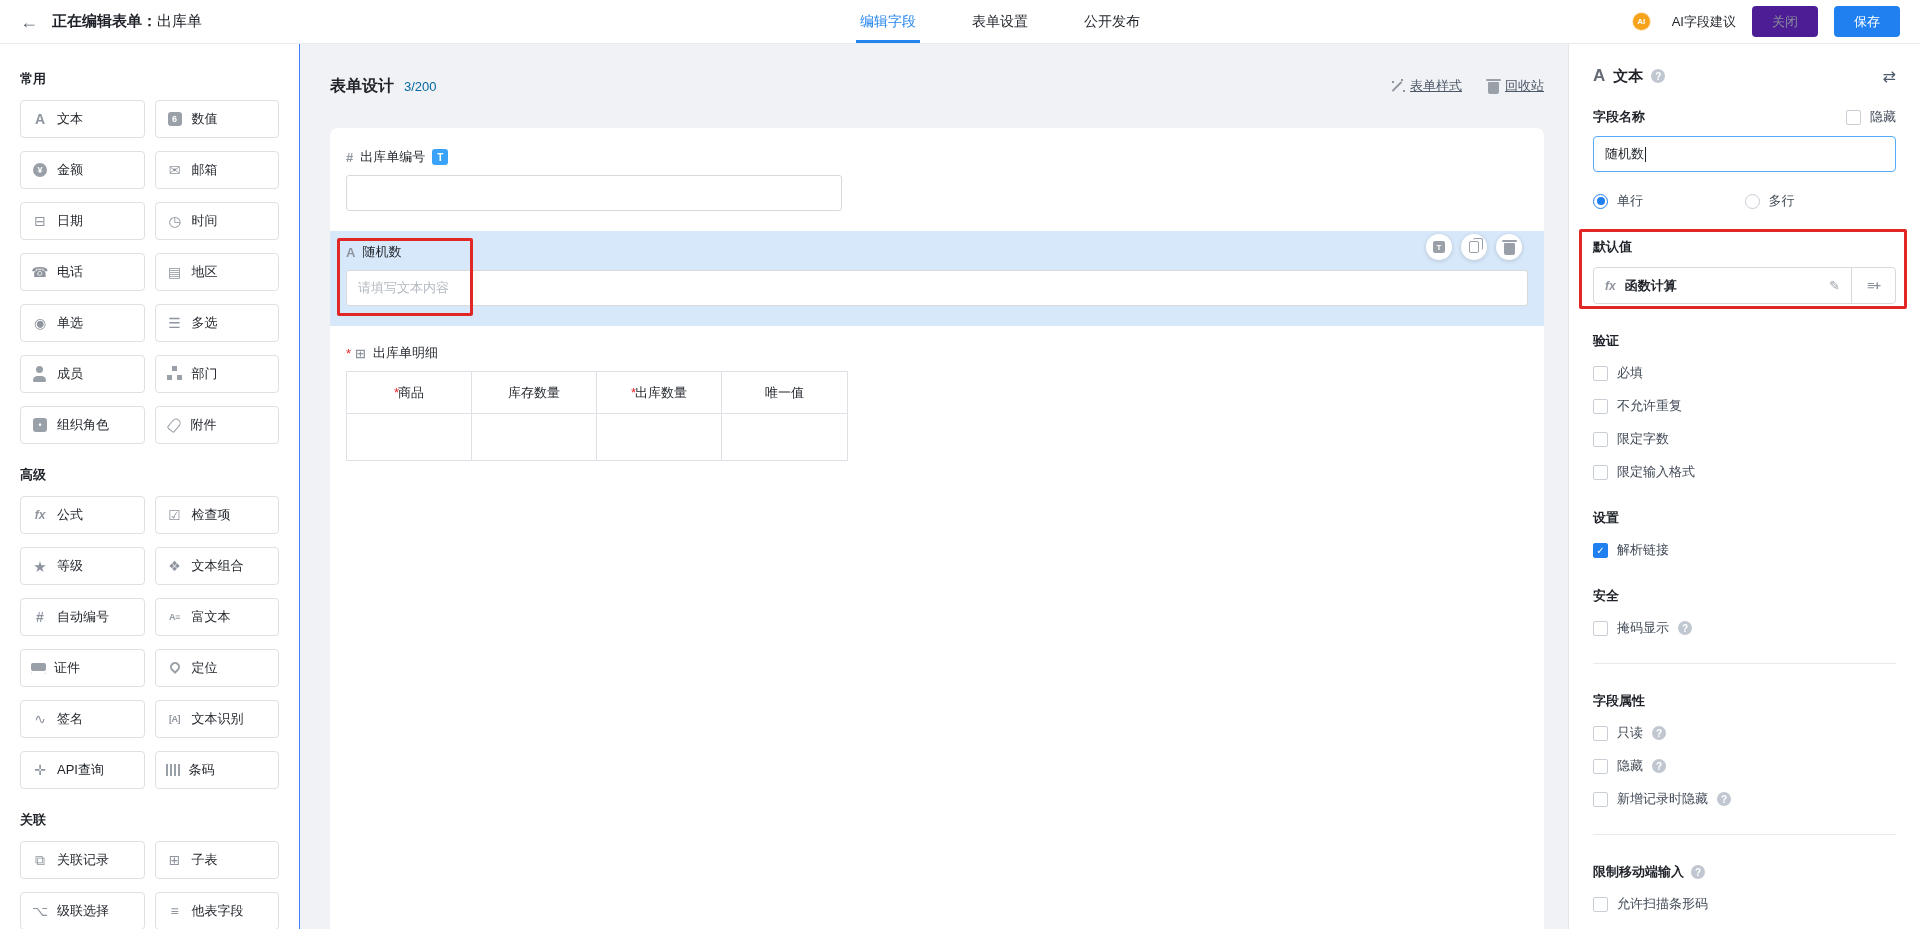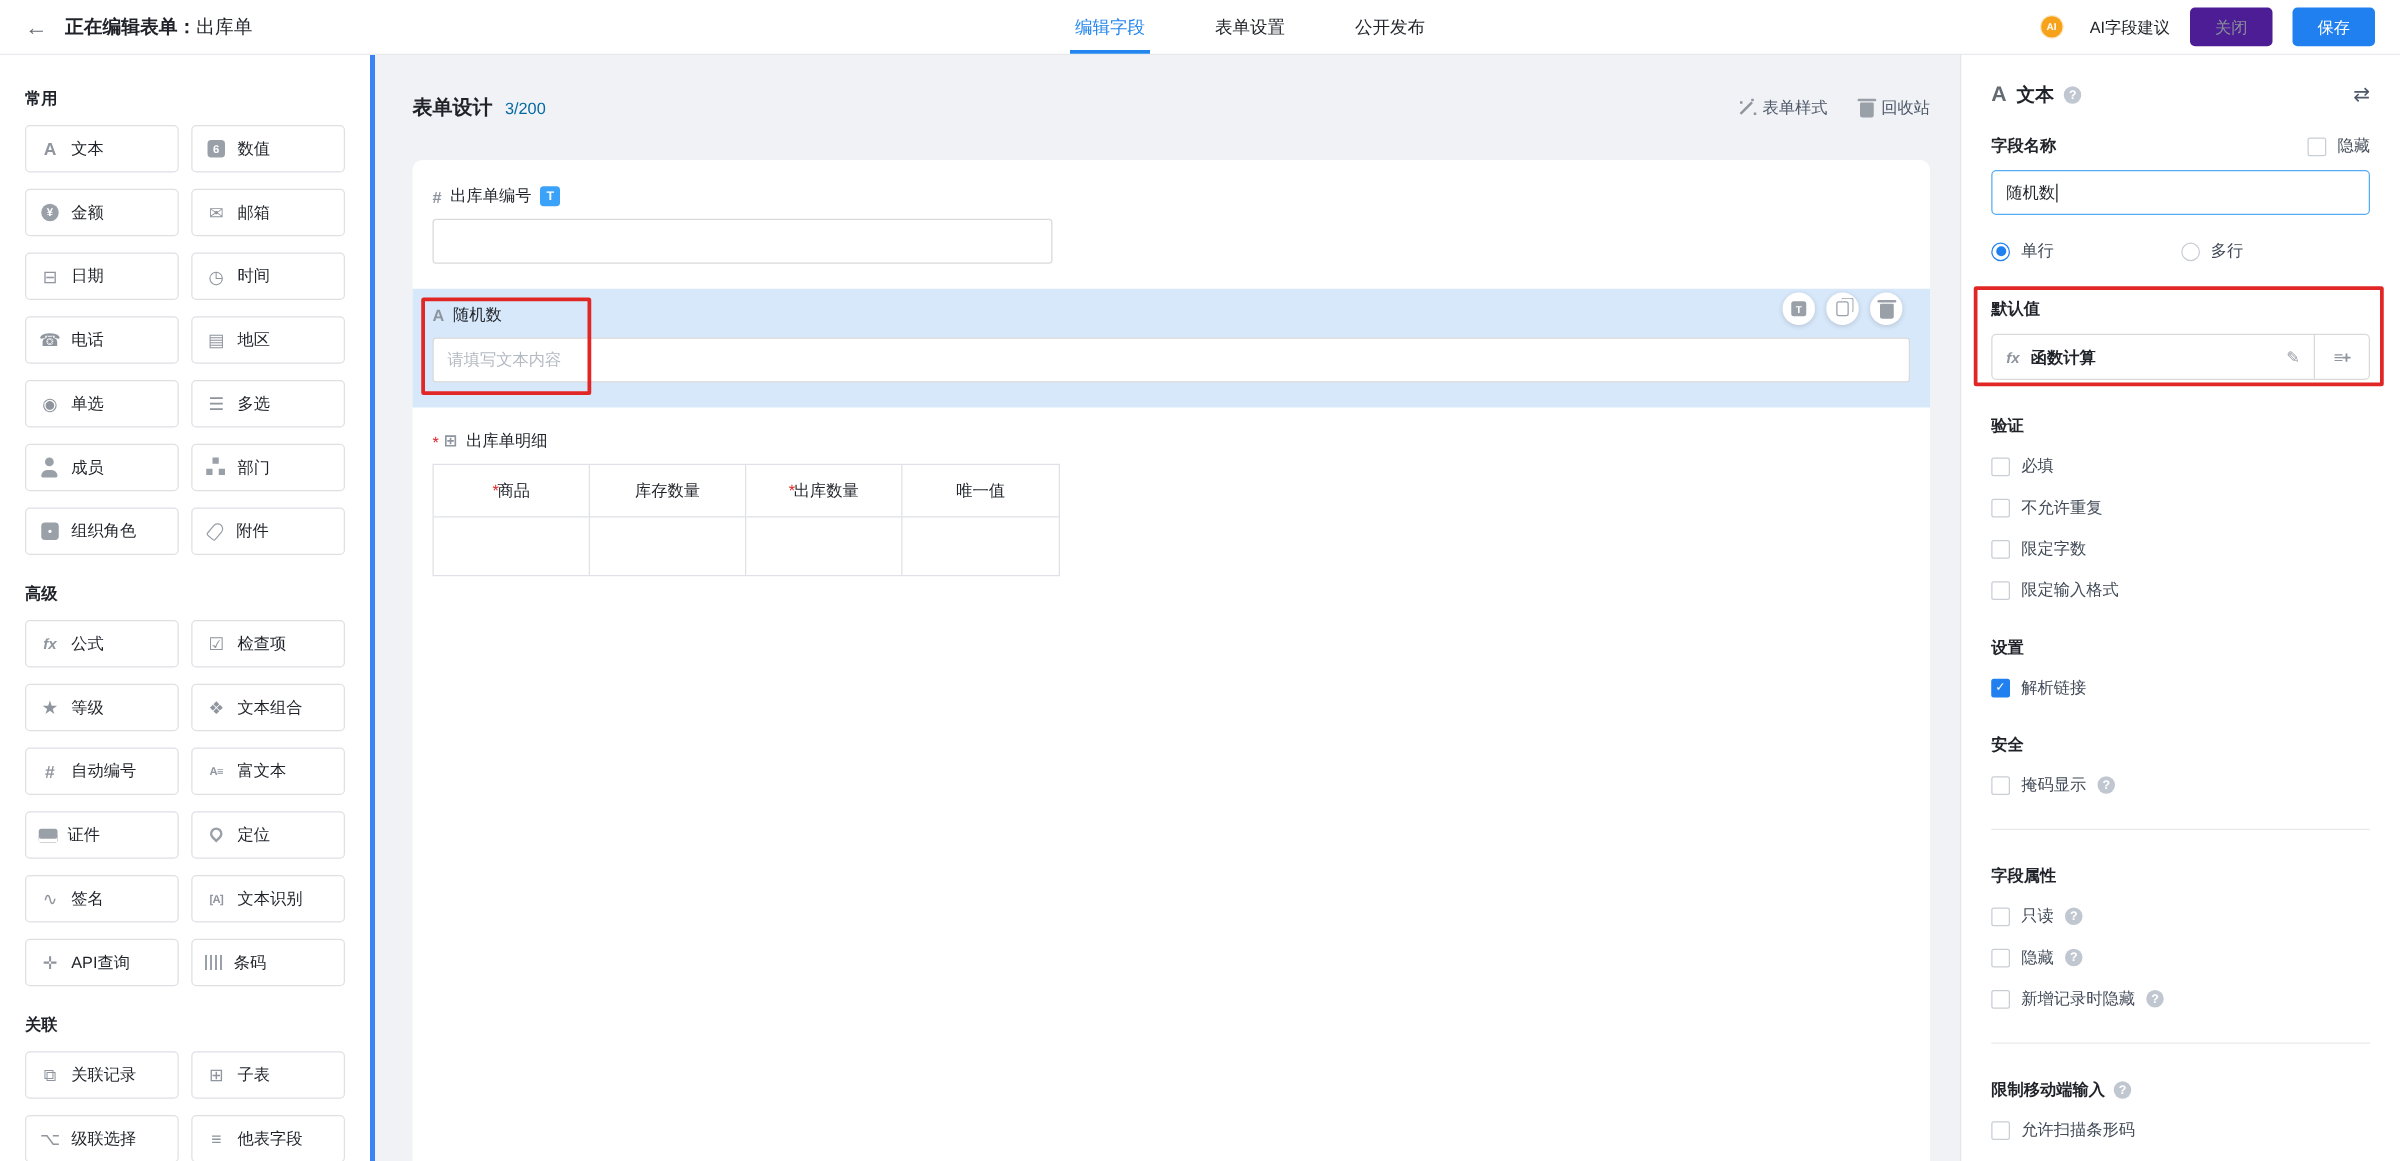--- a/index.html
+++ b/index.html
@@ -24,21 +24,21 @@
     box-shadow:0 0 0 1px rgba(247,162,27,.25); }
   .btn { height:31px; min-width:66px; padding:0 18px; border-radius:4px; font-size:13px;
     display:flex; align-items:center; justify-content:center; cursor:pointer; border:none; }
   .btn-ghost { background:#4c1d95; color:#8a9099; }
   .btn-primary { background:#2080f0; color:#fff; }
 
   
   .main { display:flex; height:885px; }
 
   
-  .palette { width:300px; background:#fff; border-right:4px solid #3b82f6; padding:16px 20px 0 20px; overflow:hidden; }
+  .palette { width:300px; background:#fff; border-right:1px solid #3b82f6; padding:16px 20px 0 20px; overflow:hidden; }
   .pal-section-title { font-size:13px; font-weight:700; color:#1f2329; margin:10px 0 12px; }
   .pal-grid { display:grid; grid-template-columns:1fr 1fr; gap:13px 10px; margin-bottom:22px; }
   .pal-item { display:flex; align-items:center; gap:8px; height:38px; padding:0 10px;
     background:#fff; border:1px solid #dee0e3; border-radius:4px; font-size:13px; color:#1f2329;
     cursor:grab; text-align:left; font-family:inherit; }
   .pal-label { white-space:nowrap; }
   .pi { width:18px; height:16px; display:inline-flex; align-items:center; justify-content:center;
     color:#8f959e; font-size:14px; flex:none; line-height:1; }
   .pi.bold { font-weight:700; }
   .pi.sq { width:14px; height:14px; background:#9aa0a8; color:#fff; border-radius:3px; font-size:9px; font-weight:700; margin:0 2px; }
@@ -57,21 +57,21 @@
   .pi.org::after { content:""; position:absolute; top:9px; left:1px; width:5px; height:5px; background:#9aa0a8; box-shadow:10px 0 0 #9aa0a8; }
   .pi.wbox { width:15px; height:11px; background:#9aa0a8; border-radius:2px;
     box-shadow:inset 0 -3px 0 #fff, inset 0 -5px 0 #9aa0a8; }
 
   
   .canvas { flex:1; background:#f1f2f6; display:flex; flex-direction:column; padding:0 24px 0 30px; min-width:0; }
   .canvas-head { height:84px; display:flex; align-items:center;justify-content:space-between; }
   .canvas-title { font-size:16px; font-weight:700; color:#1f2329; }
   .canvas-counter { font-size:13px; color:#0369a1; margin-left:10px; }
   .canvas-head-right { margin-left:auto; display:flex; align-items:center; gap:26px; font-size:13px; color:#4e5969; }
-  .head-tool { display:flex; align-items:center; gap:6px; cursor:pointer; }
+  .head-tool { display:flex; align-items:center; gap:6px; cursor:pointer;text-decoration:underline; }
   .wand { width:14px; height:14px; position:relative; }
   .wand::before { content:""; position:absolute; left:6px; top:1px; width:2px; height:13px; background:#8f959e; transform:rotate(45deg); }
   .wand::after { content:""; position:absolute; width:2px; height:2px; background:#8f959e; left:2px; top:2px;
     box-shadow:9px -2px 0 #8f959e, 11px 9px 0 #8f959e; }
   .trash { width:11px; height:12px; position:relative; background:#9aa0a8; border-radius:1px 1px 2px 2px; margin-top:3px; }
   .trash::before { content:""; position:absolute; top:-3px; left:-2px; right:-2px; height:2px; background:#9aa0a8; border-radius:1px; }
 
   .card { background:#fff; border-radius:8px 8px 0 0; flex:1; padding:10px 16px 20px; position:relative; }
 
   .form-field { padding:10px 0 14px; position:relative; }

